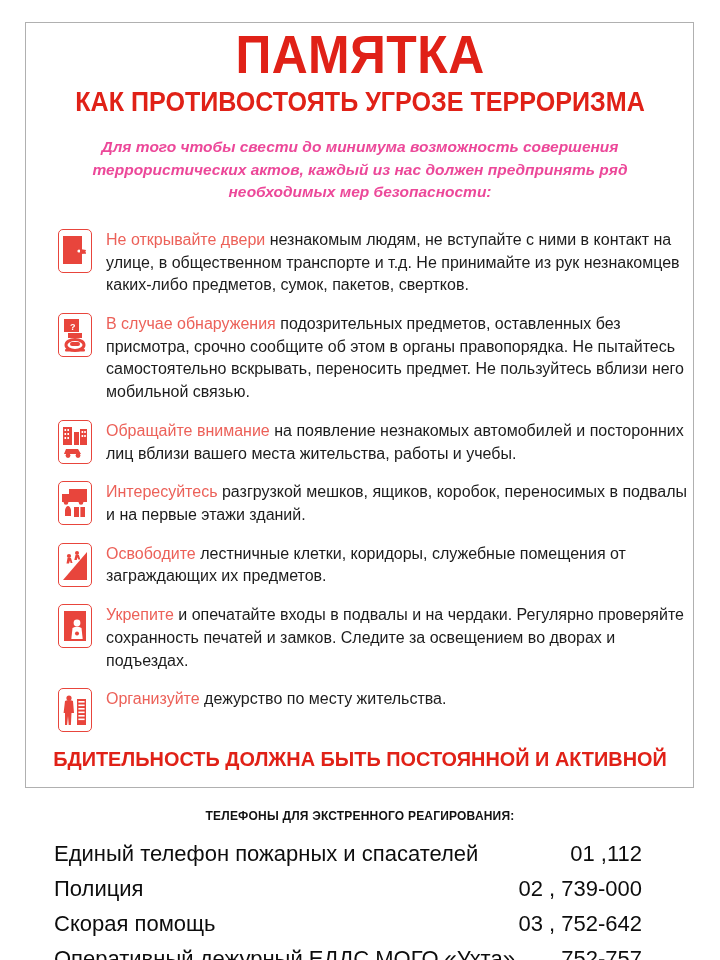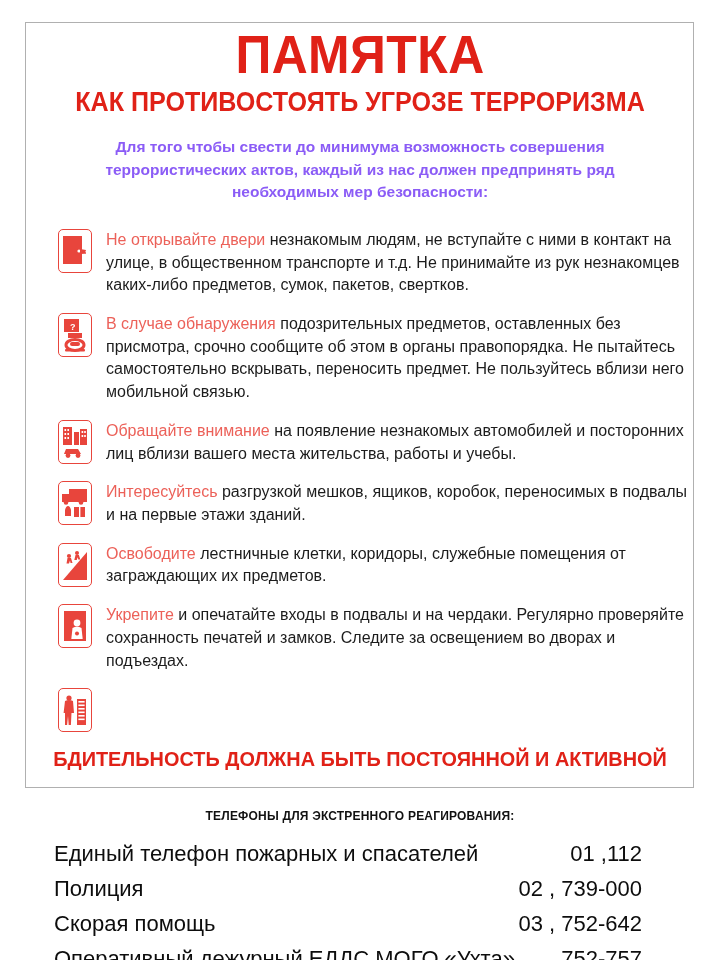--- a/index.html
+++ b/index.html
@@ -59,21 +59,22 @@
     transform: scaleX(0.93);
   }
 
   .intro {
     margin: 20px auto 0 auto;
     width: 540px;
     text-align: center;
     font-size: 15.5px;
     line-height: 1.45;
     font-weight: bold;
-    color: #8b5cf6;
+    color: #ec4899;
+    font-style: italic;
   }
 
   
   .tips {
     margin: 24px 0 0 0;
     padding: 0;
     list-style: none;
   }
   .tip {
     display: flex;
@@ -251,20 +252,21 @@
             <g fill="#fff">
               <rect x="17.4" y="8" width="6.2" height="1.6"></rect>
               <rect x="17.4" y="11.5" width="6.2" height="1.6"></rect>
               <rect x="17.4" y="15" width="6.2" height="1.6"></rect>
               <rect x="17.4" y="18.5" width="6.2" height="1.6"></rect>
               <rect x="17.4" y="22" width="6.2" height="1.6"></rect>
               <rect x="17.4" y="25.5" width="6.2" height="1.6"></rect>
             </g>
           </svg>
         </span>
+        <span class="tip-text"><span class="tip-lead">Организуйте</span><span> дежурство по месту жительства.</span></span>
       </li>
     </ul>
 
   <div class="slogan">БДИТЕЛЬНОСТЬ ДОЛЖНА БЫТЬ ПОСТОЯННОЙ И АКТИВНОЙ</div>
 
   <div class="phones-heading">ТЕЛЕФОНЫ ДЛЯ ЭКСТРЕННОГО РЕАГИРОВАНИЯ:</div>
 
   <div class="phone-table" id="phone-table">
       <div class="phone-row">
         <span class="phone-label">Единый телефон  пожарных и спасателей</span>

